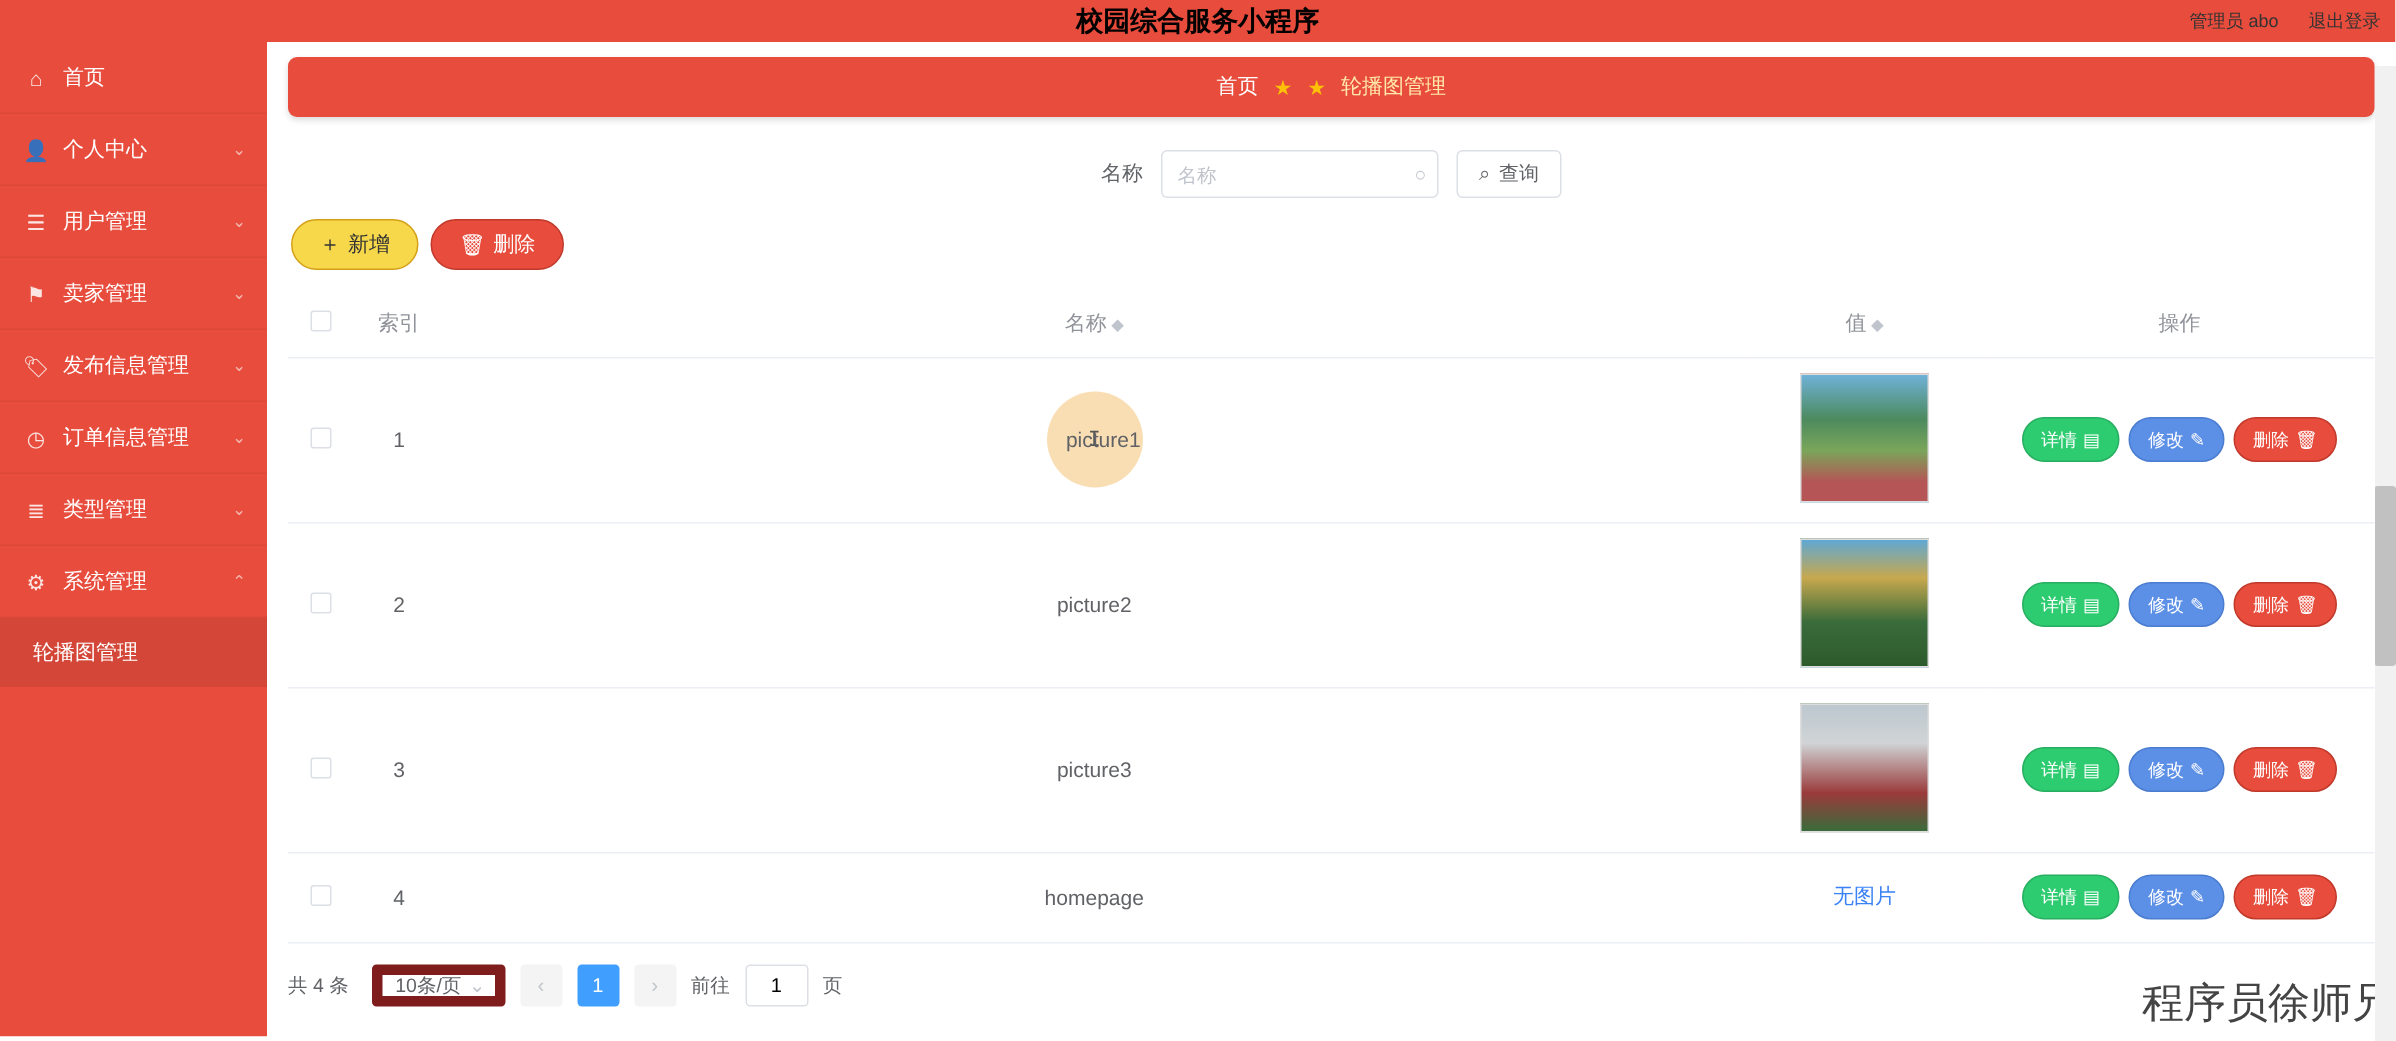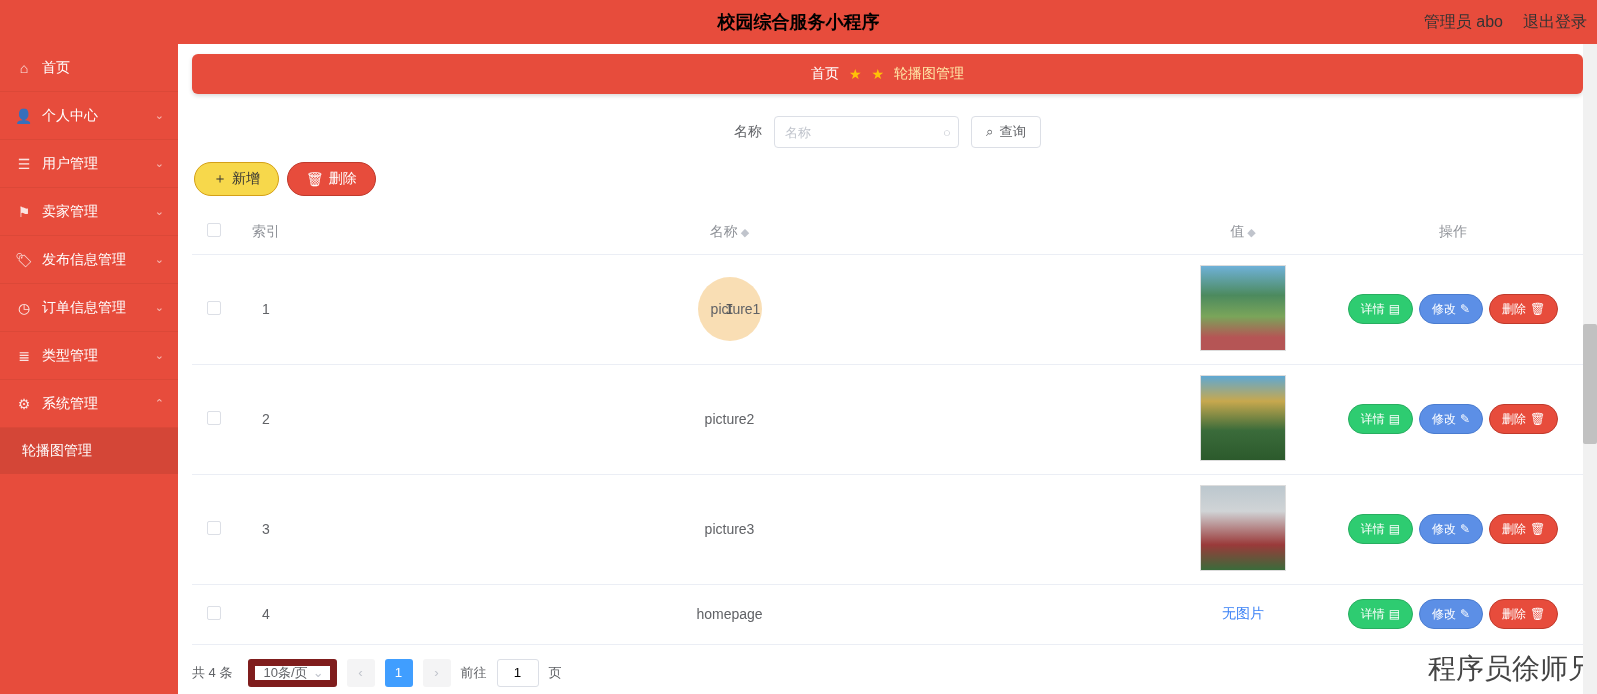--- a/index.html
+++ b/index.html
@@ -1,21 +1,21 @@
 <!DOCTYPE html>
 <html><head>
 <meta charset="utf-8">
 <style>
 * { box-sizing: border-box; margin: 0; padding: 0; }
 body { font-family: "Microsoft YaHei", Arial, sans-serif; font-size: 14px; color: #606266; background: #fff; }
 
 
-.header { height: 44px; background: #E74C3C; display: flex; align-items: center; justify-content: center; position: relative; }
+.header { height: 28px; background: #E74C3C; display: flex; align-items: center; justify-content: center; position: relative; }
 .header-title { font-weight: bold; color: #000; font-size: 18px; }
-.header-right { position: absolute; right: 10px; display: flex; gap: 20px; color: #333; font-size: 16px; }
+.header-right { position: absolute; right: 10px; display: flex; gap: 20px; color: #333; font-size: 12px; }
 .header-right span { cursor: pointer; }
 
 
 .container { display: flex; min-height: calc(100vh - 44px); }
 .sidebar { width: 178px; background: #E74C3C; flex-shrink: 0; }
 .sidebar-item { height: 48px; display: flex; align-items: center; padding: 0 16px; color: #fff; cursor: pointer; font-size: 14px; border-bottom: 1px solid rgba(0,0,0,0.05); position: relative; }
 .sidebar-item .si-icon { width: 16px; height: 16px; margin-right: 10px; opacity: 0.85; display:flex;align-items:center;justify-content:center; }
 .sidebar-item .arrow { position: absolute; right: 14px; font-size: 11px; color: rgba(255,255,255,0.6); }
 .sidebar-sub { height: 46px; display: flex; align-items: center; padding-left: 22px; background: rgba(0,0,0,0.08); color: #fff; cursor:pointer; }
 

